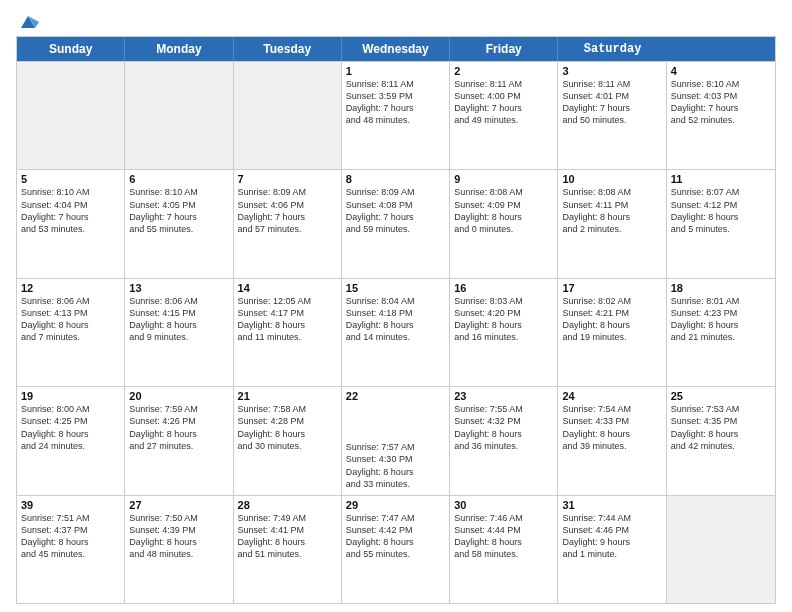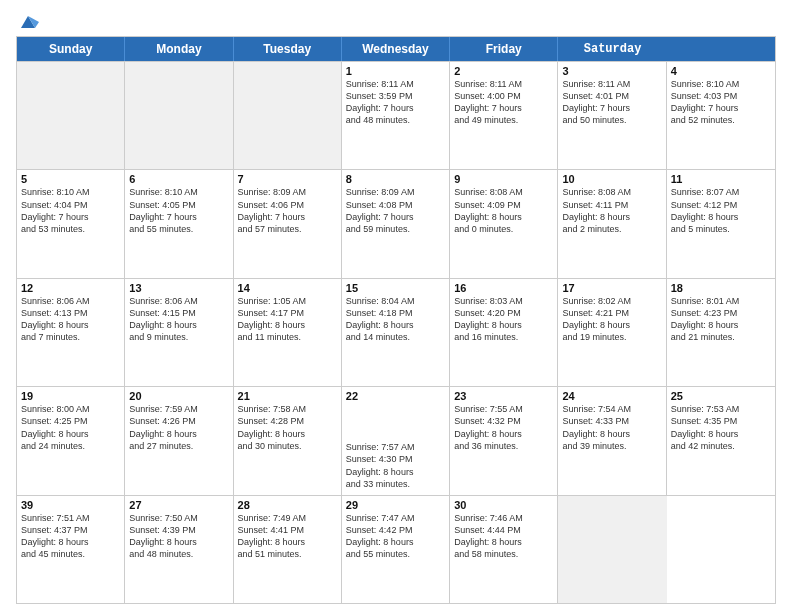--- a/index.html
+++ b/index.html
@@ -230,21 +230,21 @@
           </div>
           <div class="cal-cell">
             <div class="day-num">13</div>
             <div class="cell-text" style="white-space: pre-line;">Sunrise: 8:06 AM
 Sunset: 4:15 PM
 Daylight: 8 hours
 and 9 minutes.</div>
           </div>
           <div class="cal-cell">
             <div class="day-num">14</div>
-            <div class="cell-text" style="white-space: pre-line;">Sunrise: 1:05 AM
+            <div class="cell-text" style="white-space: pre-line;">Sunrise: 12:05 AM
 Sunset: 4:17 PM
 Daylight: 8 hours
 and 11 minutes.</div>
           </div>
           <div class="cal-cell">
             <div class="day-num">15</div>
             <div class="cell-text" style="white-space: pre-line;">Sunrise: 8:04 AM
 Sunset: 4:18 PM
 Daylight: 8 hours
 and 14 minutes.</div>
@@ -350,18 +350,25 @@
 Sunset: 4:42 PM
 Daylight: 8 hours
 and 55 minutes.</div>
           </div>
           <div class="cal-cell">
             <div class="day-num">30</div>
             <div class="cell-text" style="white-space: pre-line;">Sunrise: 7:46 AM
 Sunset: 4:44 PM
 Daylight: 8 hours
 and 58 minutes.</div>
+          </div>
+          <div class="cal-cell">
+            <div class="day-num">31</div>
+            <div class="cell-text" style="white-space: pre-line;">Sunrise: 7:44 AM
+Sunset: 4:46 PM
+Daylight: 9 hours
+and 1 minute.</div>
           </div>
           <div class="cal-cell shaded empty"></div>
         </div>
       </div>
   </div>
 </div>
 
 </body></html>

